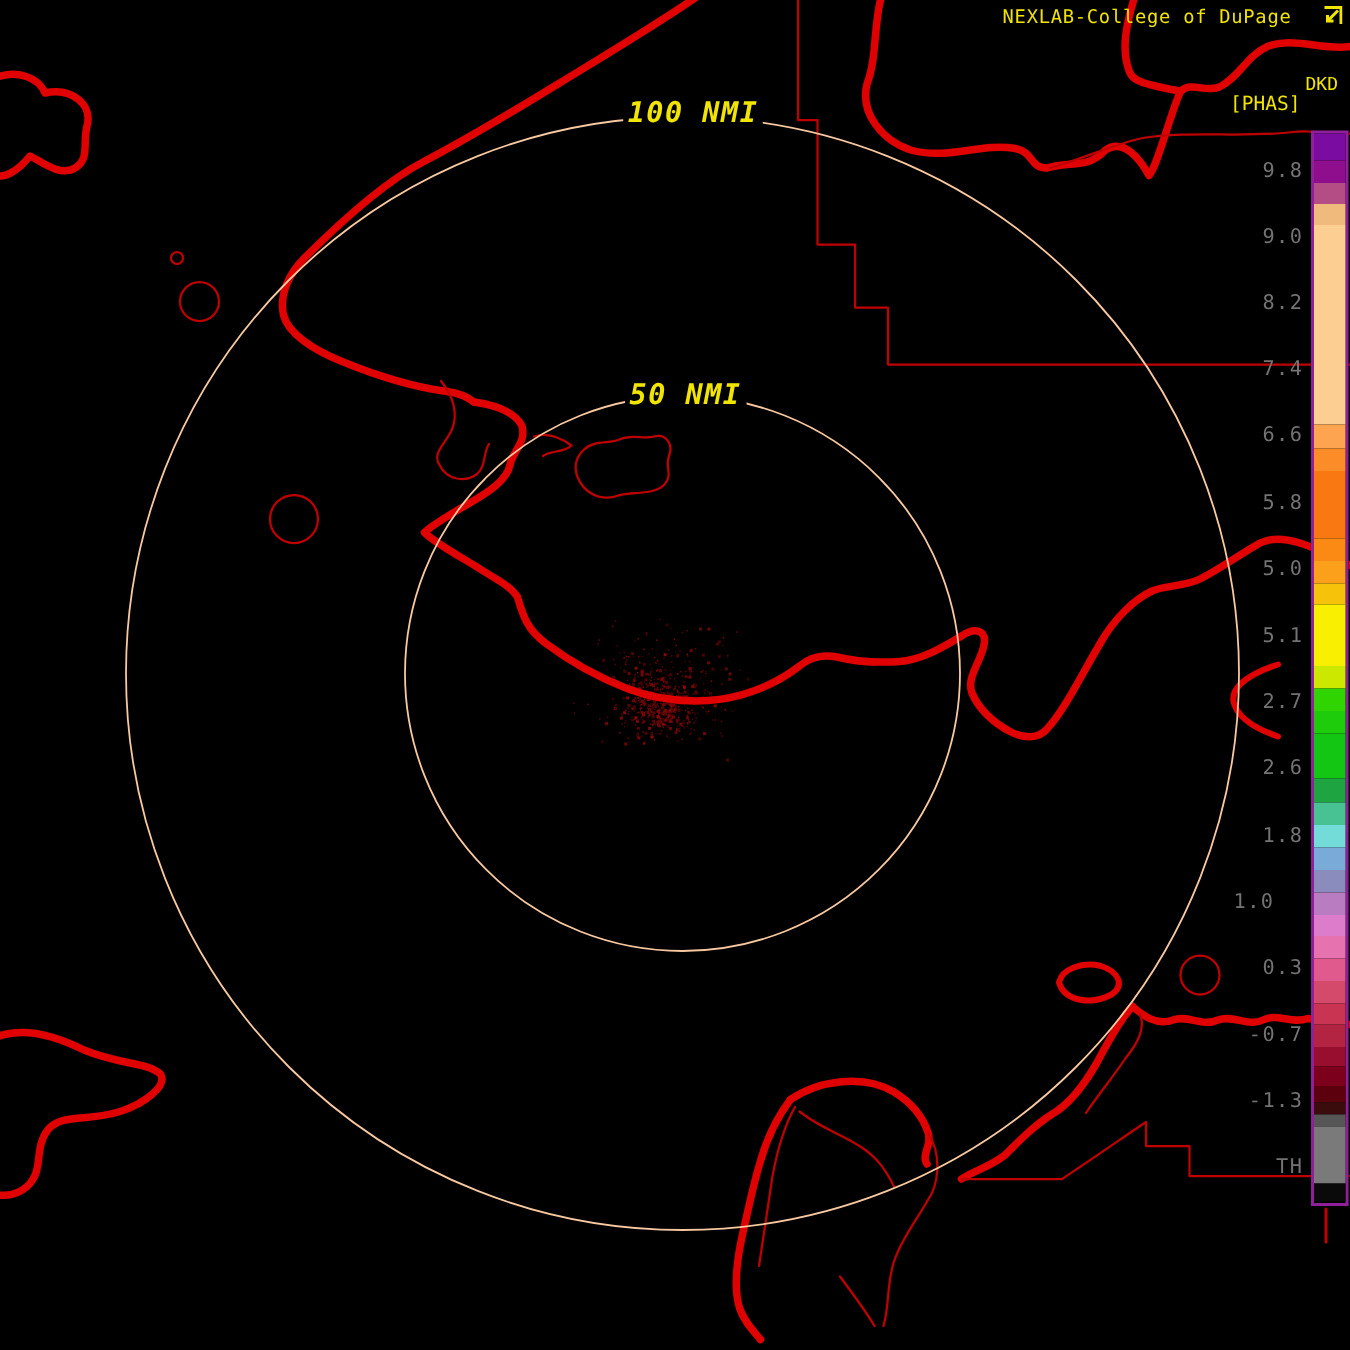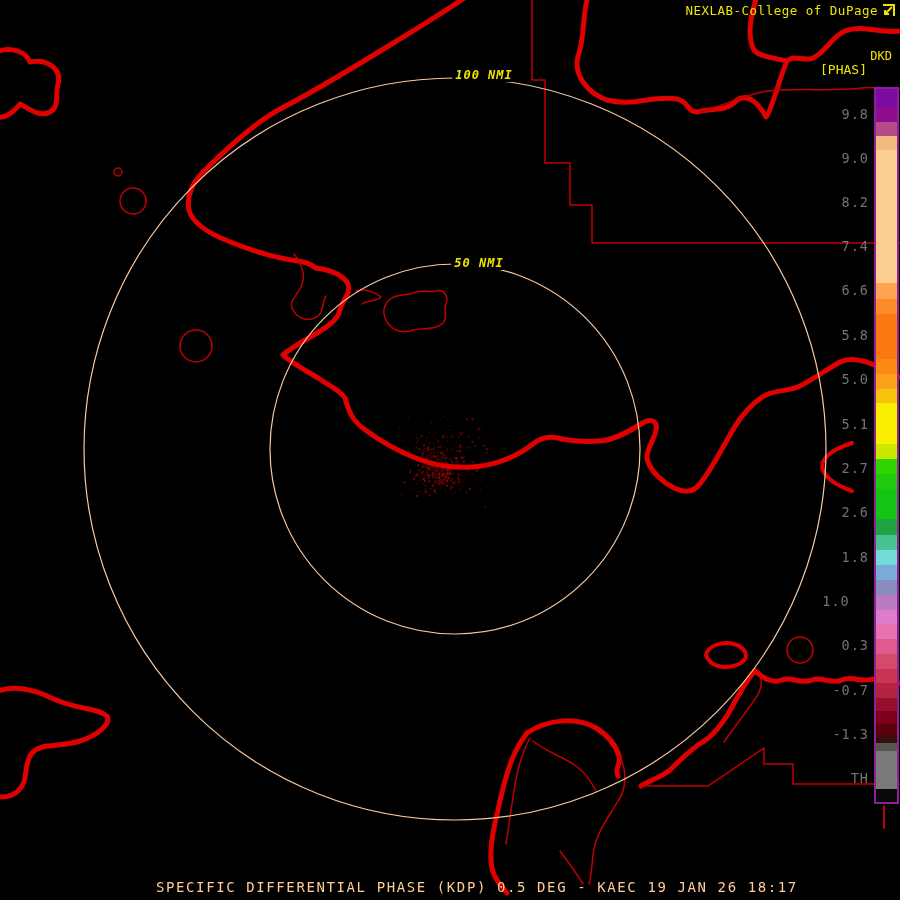--- a/index.html
+++ b/index.html
@@ -1,22 +1,22 @@
 <!DOCTYPE html>
 <html><head>
 <meta charset="utf-8">
 <style>
   html,body{margin:0;padding:0;background:#000;}
   #stage{position:relative;width:900px;height:900px;background:#000;overflow:hidden;
          font-family:"DejaVu Sans Mono",monospace;}
   #map-svg{position:absolute;left:0;top:0;z-index:1;}
   .ring-label{position:absolute;z-index:2;transform:translate(-50%,-50%);
-      color:#f0e400;background:#000;padding:0 3px;font-size:12px;font-weight:bold;
-      font-style:italic;white-space:nowrap;letter-spacing:1px;margin-left:22px;}
-  #header{position:absolute;top:3px;right:5px;z-index:3;display:flex;align-items:center;gap:4px;}
+      color:#f0e400;background:#000;padding:0 3px;font-size:19px;font-weight:bold;
+      font-style:italic;white-space:nowrap;letter-spacing:1px;}
+  #header{position:absolute;top:3px;right:5px;z-index:3;display:flex;align-items:center;gap:21px;}
   #header .title{color:#f0e400;font-size:12.5px;letter-spacing:0.5px;white-space:nowrap;}
   #product-code{position:absolute;top:49px;right:8px;z-index:3;color:#f0e400;font-size:12px;}
   #product-units{position:absolute;top:62px;right:33px;z-index:3;color:#f0e400;font-size:13px;}
   #colorbar{position:absolute;z-index:3;border:2px solid #90209a;background:#000;box-sizing:border-box;}
   #bar-track{width:100%;height:100%;display:flex;flex-direction:column;}
   #bar-track .seg{width:100%;}
   .tick{position:absolute;z-index:3;left:803px;width:66px;text-align:right;
         color:#737373;font-size:13.5px;letter-spacing:1px;white-space:pre;}
   #status{position:absolute;left:156px;top:879px;z-index:3;color:#ffcc99;
           font-size:14px;letter-spacing:1.6px;white-space:nowrap;}
@@ -788,21 +788,20 @@
         <div class="seg" style="height: 13px; background: rgb(152, 14, 46);"></div>
         <div class="seg" style="height: 13px; background: rgb(124, 0, 28);"></div>
         <div class="seg" style="height: 11px; background: rgb(92, 0, 14);"></div>
         <div class="seg" style="height: 8px; background: rgb(58, 12, 12);"></div>
         <div class="seg" style="height: 8px; background: rgb(86, 86, 86);"></div>
         <div class="seg" style="height: 38px; background: rgb(122, 122, 122);"></div>
         <div class="seg" style="height: 12px; background: rgb(10, 10, 10);"></div>
       </div>
   </div>
 
-  <div id="status">SPECIFIC DIFFERENTIAL PHASE (KDP) 0.5 DEG - KAEC 19 JAN 26 18:17</div>
 <div class="tick" style="top: 106px;">9.8</div>
     <div class="tick" style="top: 150px;">9.0</div>
     <div class="tick" style="top: 194px;">8.2</div>
     <div class="tick" style="top: 238px;">7.4</div>
     <div class="tick" style="top: 282px;">6.6</div>
     <div class="tick" style="top: 327px;">5.8</div>
     <div class="tick" style="top: 371px;">5.0</div>
     <div class="tick" style="top: 416px;">5.1</div>
     <div class="tick" style="top: 460px;">2.7</div>
     <div class="tick" style="top: 504px; text-align: right;">2.6</div>

